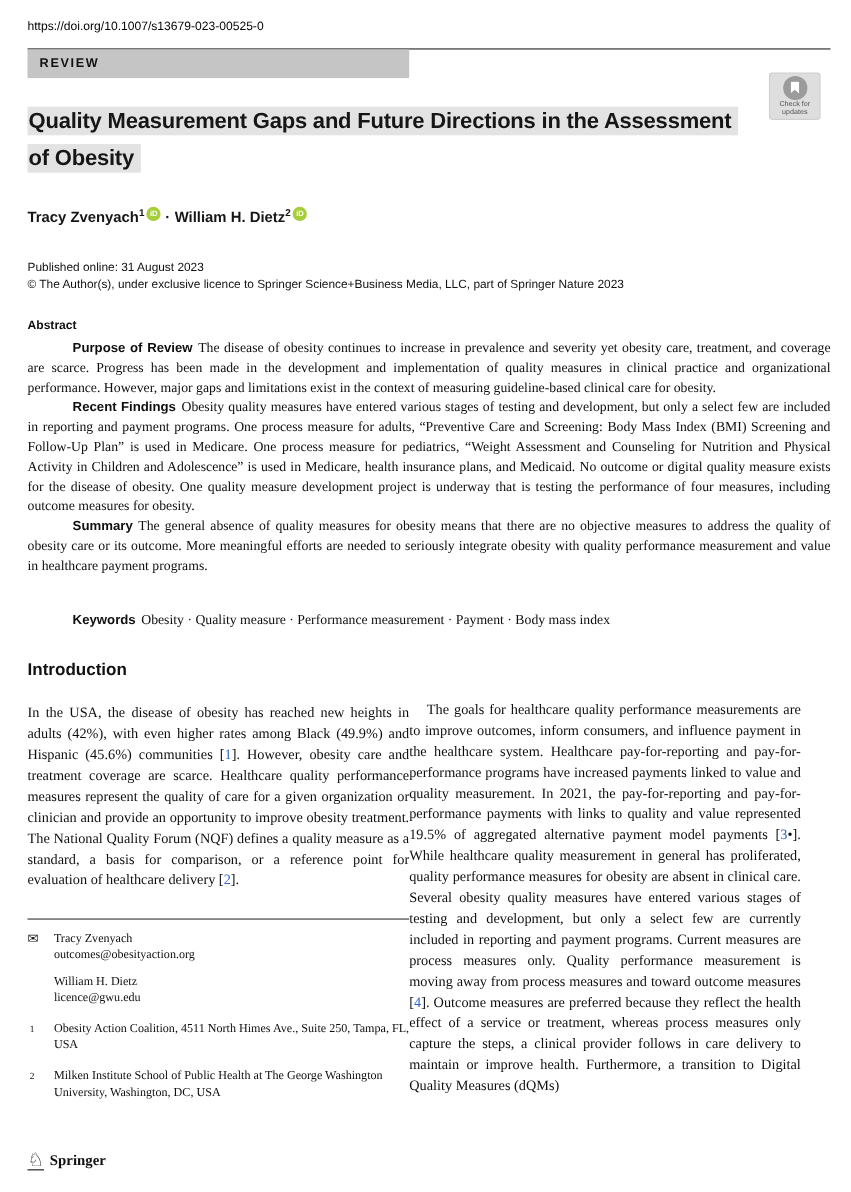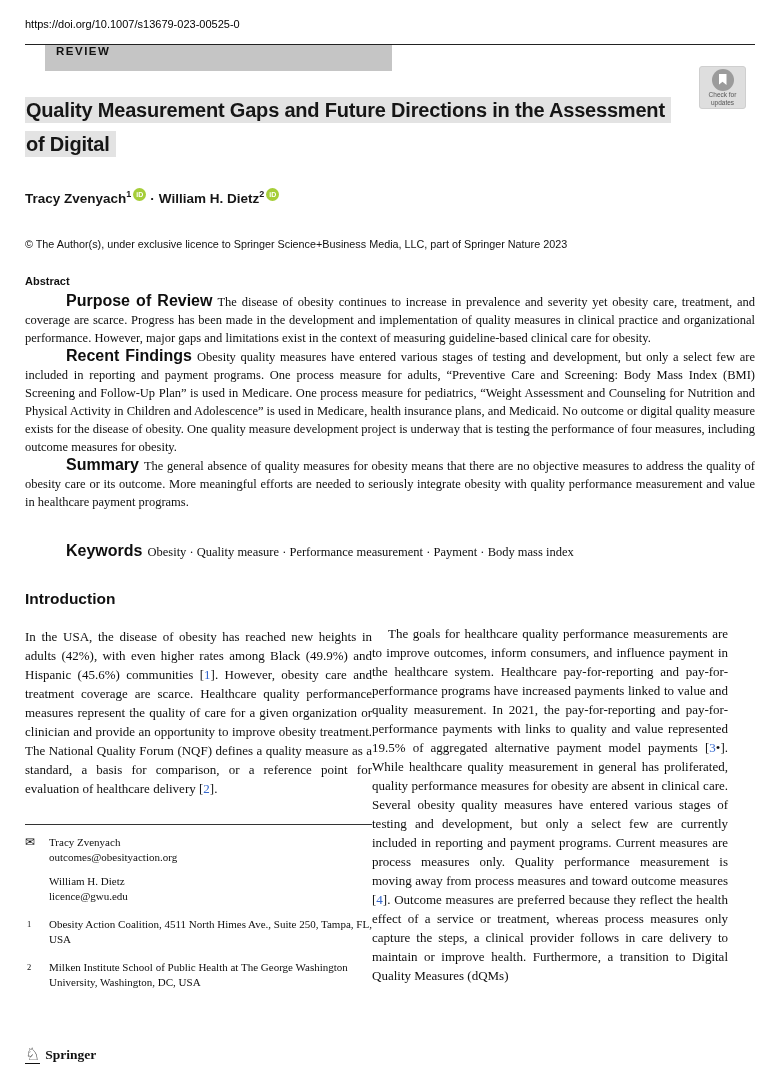--- a/index.html
+++ b/index.html
@@ -9,21 +9,21 @@
     background:#ffffff; overflow:hidden;
     font-family:"Liberation Sans", sans-serif; color:#111;
   }
   .inner { padding:16px 19px 0 25px; }
 
   
   .jheader { font-size:11px; line-height:16px; color:#000; }
   .top-rule { border-top:1.6px solid #222; margin-top:12px; width:730px; }
   .review-bar {
     width:347px; height:26px; background:#c5c5c5;
-    display:flex; padding-left:11px;margin-left:20px;
+    display:flex; align-items:center; padding-left:11px;
   }
   .review-bar span { font-size:11.5px; font-weight:bold; letter-spacing:1.5px; color:#111; }
 
   .check-updates {
     position:absolute; top:66px; right:28px; width:47px; height:43px;
     background:#dedede; border:1px solid #cfcfcf; border-radius:3px;
     display:flex; flex-direction:column; align-items:center; cursor:pointer;
   }
   .cu-circle {
     width:22px; height:22px; border-radius:50%; background:#9b9b9b;
@@ -48,21 +48,21 @@
   .authors .sep { font-weight:bold; margin:0 4px; }
   .pubinfo { margin-top:30px; font-size:10.8px; line-height:16px; color:#111; }
 
   
   .abstract { margin-top:23px; width:730px; }
   .abstract h2 { font-size:11px; font-weight:bold; margin-bottom:5px; }
   .abstract p {
     font-family:"Liberation Serif", serif; font-size:12.5px; line-height:18px;
     text-align:justify; color:#0e0e0e;
   }
-  .lead { font-family:"Liberation Sans", sans-serif; font-weight:bold; font-size:16px; margin-right:5px;padding-left:41px; }
+  .lead { font-family:"Liberation Sans", sans-serif; font-weight:bold; font-size:12px; margin-right:5px;padding-left:41px; }
   .keywords { margin-top:31px; }
 
   
   .columns { display:flex; margin-top:29px; }
   .col-left  { width:347px; }
   .col-right { width:356px;margin-top:32px; }
   .intro-h { font-size:15.5px; font-weight:bold; color:#111; margin-bottom:19px; }
   .body-par {
     font-family:"Liberation Serif", serif; font-size:13px; line-height:19px;
     text-align:justify; color:#0e0e0e;
@@ -107,28 +107,29 @@
           <div class="cu-pin"></div>
         </div>
       <div class="cu-text">
         <div>Check for</div>
         <div>updates</div>
       </div>
     </div>
 
     <h1 class="title">
       <span class="hl">Quality Measurement Gaps and Future Directions in the Assessment</span><br>
-      <span class="hl">of Digital</span>
+      <span class="hl">of Obesity</span>
     </h1>
 
     <div class="authors">
       <span>Tracy Zvenyach</span><sup>1</sup><span class="orcid">iD</span><span class="sep">·</span><span>William H. Dietz</span><sup>2</sup><span class="orcid">iD</span>
     </div>
 
     <div class="pubinfo">
+      <div>Published online: 31 August 2023</div>
       <div>© The Author(s), under exclusive licence to Springer Science+Business Media, LLC, part of Springer Nature 2023</div>
     </div>
 
     <section class="abstract">
       <h2>Abstract</h2>
       <p><span class="lead">Purpose of Review</span><span>The disease of obesity continues to increase in prevalence and severity yet obesity care, treatment, and coverage are scarce. Progress has been made in the development and implementation of quality measures in clinical practice and organizational performance. However, major gaps and limitations exist in the context of measuring guideline-based clinical care for obesity.</span></p>
       <p><span class="lead">Recent Findings</span><span>Obesity quality measures have entered various stages of testing and development, but only a select few are included in reporting and payment programs. One process measure for adults, “Preventive Care and Screening: Body Mass Index (BMI) Screening and Follow-Up Plan” is used in Medicare. One process measure for pediatrics, “Weight Assessment and Counseling for Nutrition and Physical Activity in Children and Adolescence” is used in Medicare, health insurance plans, and Medicaid. No outcome or digital quality measure exists for the disease of obesity. One quality measure development project is underway that is testing the performance of four measures, including outcome measures for obesity.</span></p>
       <p><span class="lead">Summary</span><span>The general absence of quality measures for obesity means that there are no objective measures to address the quality of obesity care or its outcome. More meaningful efforts are needed to seriously integrate obesity with quality performance measurement and value in healthcare payment programs.</span></p>
       <p class="keywords"><span class="lead">Keywords</span><span>Obesity · Quality measure · Performance measurement · Payment · Body mass index</span></p>
     </section>

